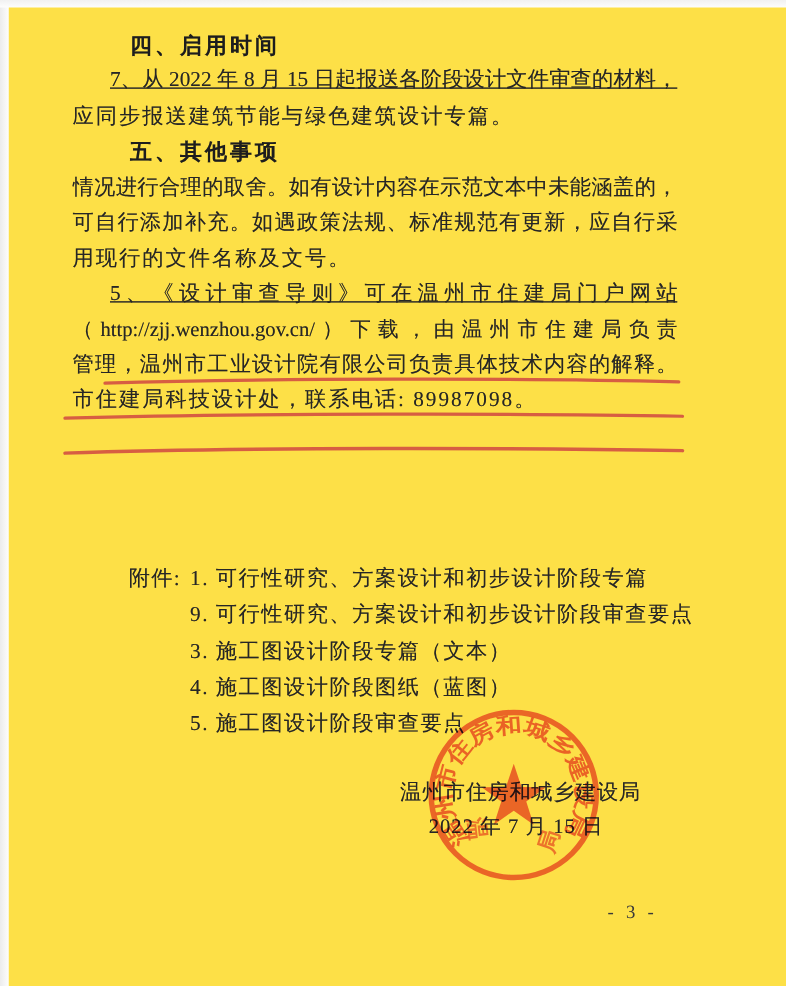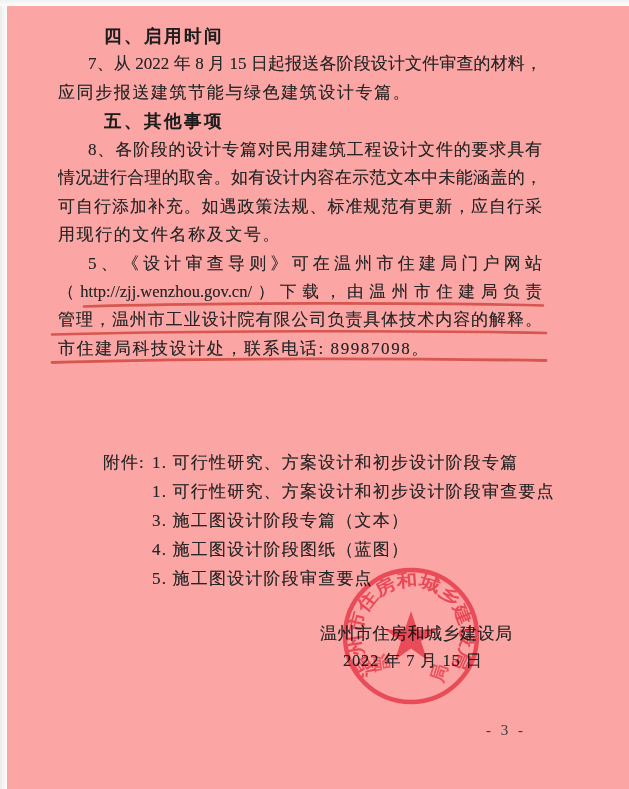--- a/index.html
+++ b/index.html
@@ -1,33 +1,33 @@
 <!DOCTYPE html>
 <html><head>
 <meta charset="utf-8">
 <style>
   html,body{margin:0;padding:0;background:#e9e9e9;}
   .page{
-    position:relative; width:629px; height:789px; background:#fca5a5;
+    position:relative; width:629px; height:789px; background:#fde047;
     overflow:hidden; font-family:"Liberation Serif", serif; color:#222;
   }
   .edge-left{position:absolute;left:0;top:0;width:7px;height:100%;
     background:linear-gradient(90deg,#ececec,#fdfdfd);}
   .edge-top{position:absolute;left:0;top:0;width:100%;height:6px;
     background:linear-gradient(180deg,#f1f1f1,#fdfdfd);}
   .textcol{position:absolute;left:58px;top:22px;width:484px;}
   .ln{
     width:100%; box-sizing:border-box; height:28.45px; line-height:28.45px;
     font-size:17px; color:#262626; overflow:hidden;
     text-shadow:0 0 .5px rgba(40,40,40,.45);
   }
   .ln.j{text-align:justify; text-align-last:justify;}
   .ln.h{font-family:"Liberation Sans", sans-serif; font-weight:bold;
     font-size:17.5px; letter-spacing:2.5px; padding-left:46px; color:#1d1d1d;}
-  .ln.ind{padding-left:30px;}
+  .ln.ind{padding-left:30px;text-decoration:underline;}
   .ln.lft{letter-spacing:1.6px;}
   .ln.url{font-size:16.5px;}
   .attach{position:absolute;left:103px;top:448px;width:470px;}
   .att-label{position:absolute;left:0;top:0;height:29px;line-height:29px;
     font-size:17px;letter-spacing:1px;color:#262626;text-shadow:0 0 .5px rgba(40,40,40,.45);}
   .att-item{position:absolute;left:49px;width:420px;height:29px;line-height:29px;
     font-size:17px;letter-spacing:1.2px;color:#262626;text-shadow:0 0 .5px rgba(40,40,40,.45);}
   .signature{position:absolute;left:320px;top:622px;font-size:17px;
     letter-spacing:.5px;color:#262626;text-shadow:0 0 .5px rgba(40,40,40,.45);}
   .sigdate{position:absolute;left:343px;top:650px;font-size:16.5px;
@@ -44,34 +44,33 @@
 
 <div class="page">
   <div class="edge-left"></div>
   <div class="edge-top"></div>
 
   <div class="textcol">
     <div class="ln h">四、启用时间</div>
     <div class="ln j ind">7、从 2022 年 8 月 15 日起报送各阶段设计文件审查的材料，</div>
     <div class="ln lft">应同步报送建筑节能与绿色建筑设计专篇。</div>
     <div class="ln h">五、其他事项</div>
-    <div class="ln j ind">8、各阶段的设计专篇对民用建筑工程设计文件的要求具有</div>
     <div class="ln j">情况进行合理的取舍。如有设计内容在示范文本中未能涵盖的，</div>
     <div class="ln j">可自行添加补充。如遇政策法规、标准规范有更新，应自行采</div>
     <div class="ln lft">用现行的文件名称及文号。</div>
     <div class="ln j ind">5、《设计审查导则》可在温州市住建局门户网站</div>
     <div class="ln j url">（http://zjj.wenzhou.gov.cn/）下载，由温州市住建局负责</div>
     <div class="ln j">管理，温州市工业设计院有限公司负责具体技术内容的解释。</div>
     <div class="ln lft">市住建局科技设计处，联系电话: 89987098。</div>
   </div>
 
   <div class="attach">
     <div class="att-label">附件:</div>
     <div class="att-item" style="top:0px">1. 可行性研究、方案设计和初步设计阶段专篇</div>
-    <div class="att-item" style="top:29px">1. 可行性研究、方案设计和初步设计阶段审查要点</div>
+    <div class="att-item" style="top:29px">9. 可行性研究、方案设计和初步设计阶段审查要点</div>
     <div class="att-item" style="top:58px">3. 施工图设计阶段专篇（文本）</div>
     <div class="att-item" style="top:87px">4. 施工图设计阶段图纸（蓝图）</div>
     <div class="att-item" style="top:116px">5. 施工图设计阶段审查要点</div>
   </div>
 
   <div class="signature">温州市住房和城乡建设局</div>
   <div class="sigdate">2022 年 7 月 15 日</div>
   <div class="pageno">- 3 -</div>
 
   <svg class="marks" width="629" height="789" viewBox="0 0 629 789">

